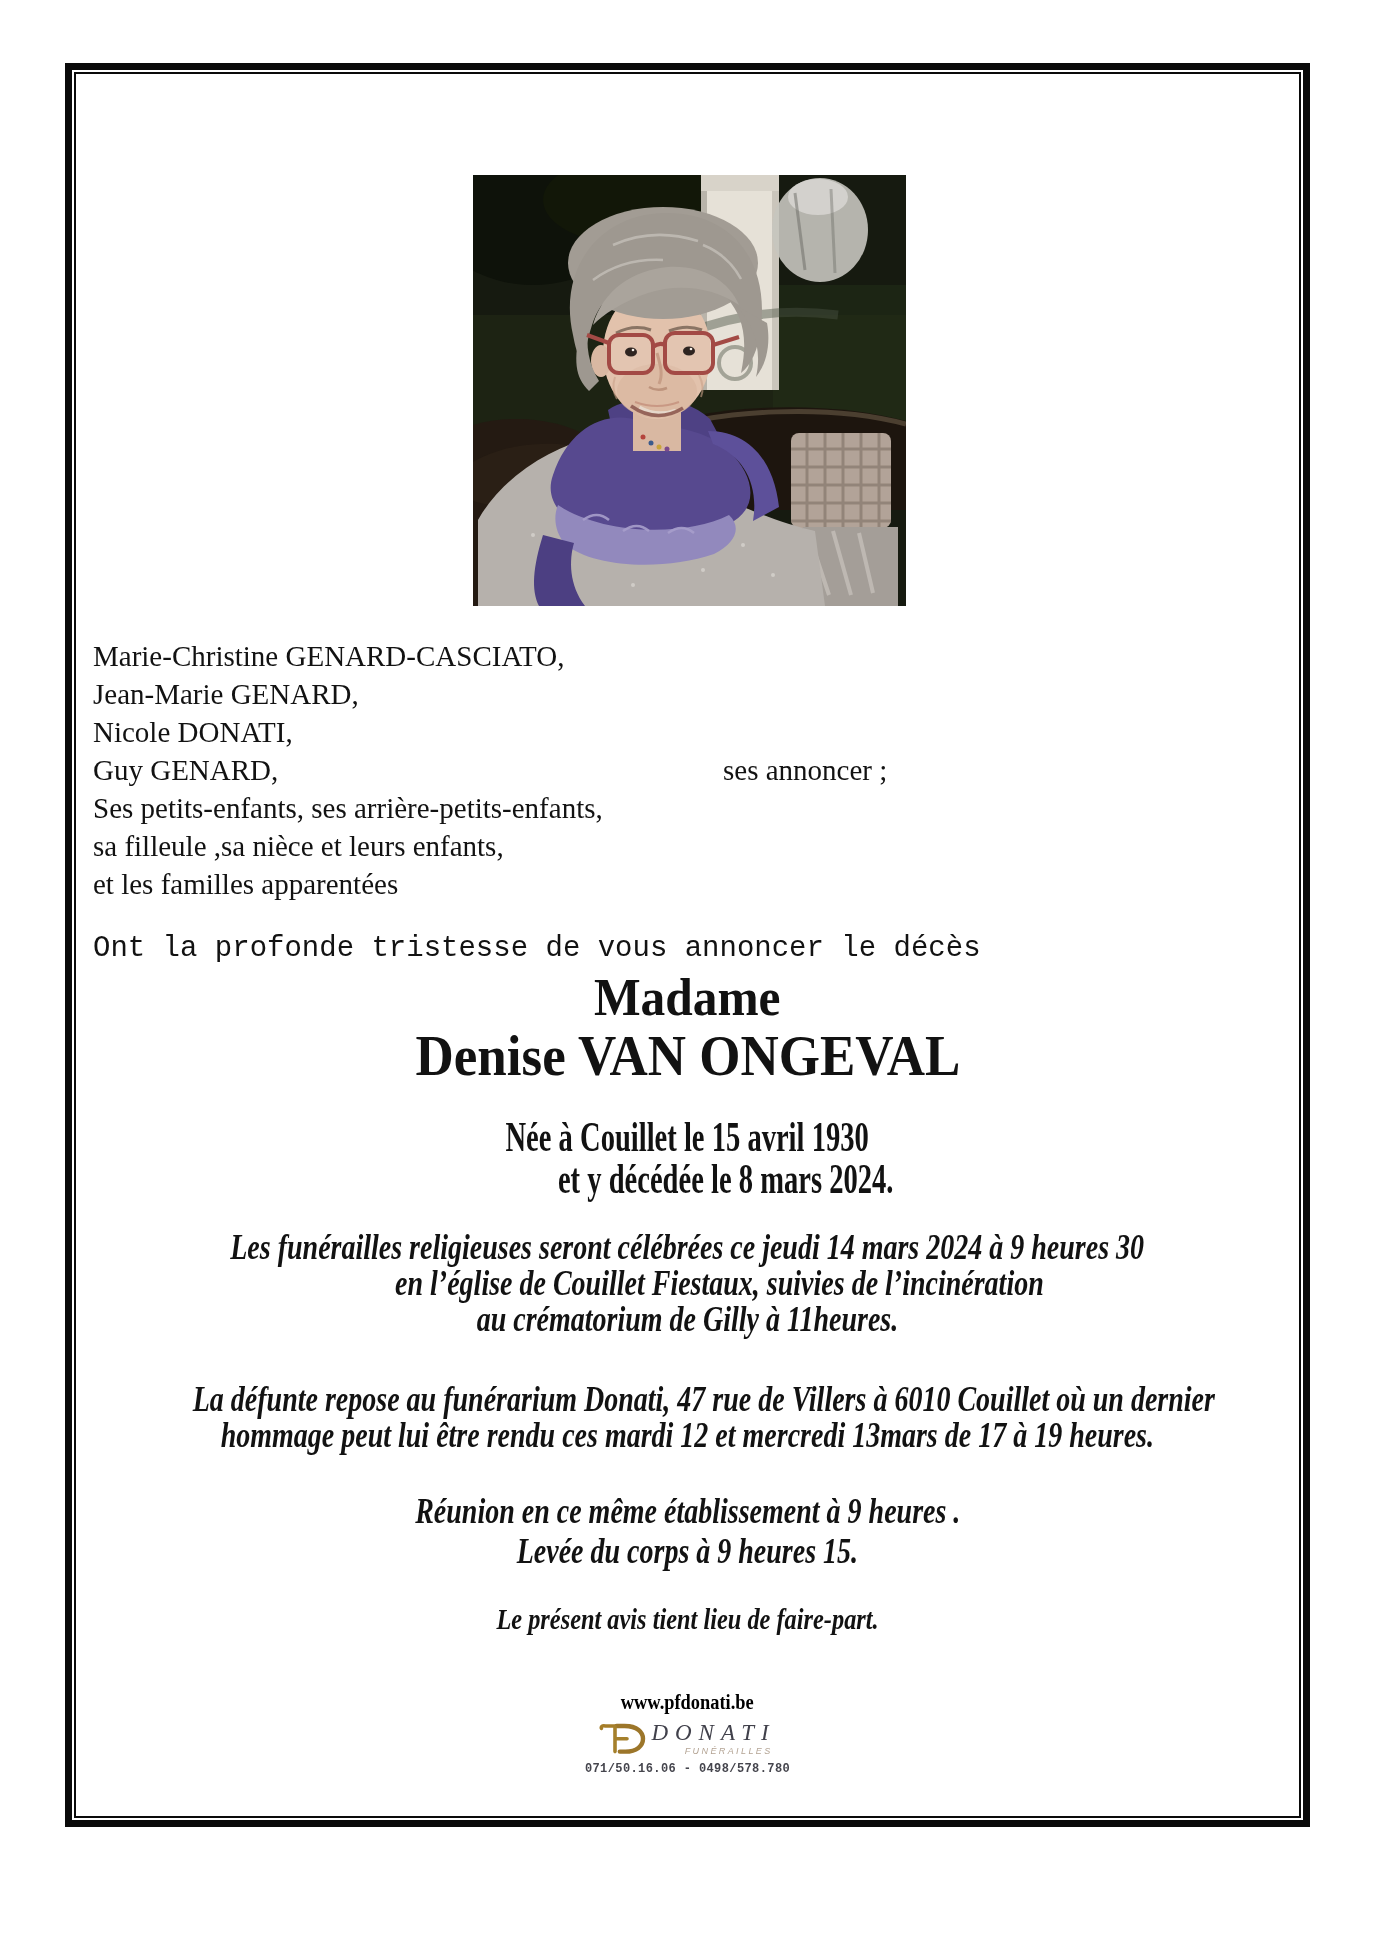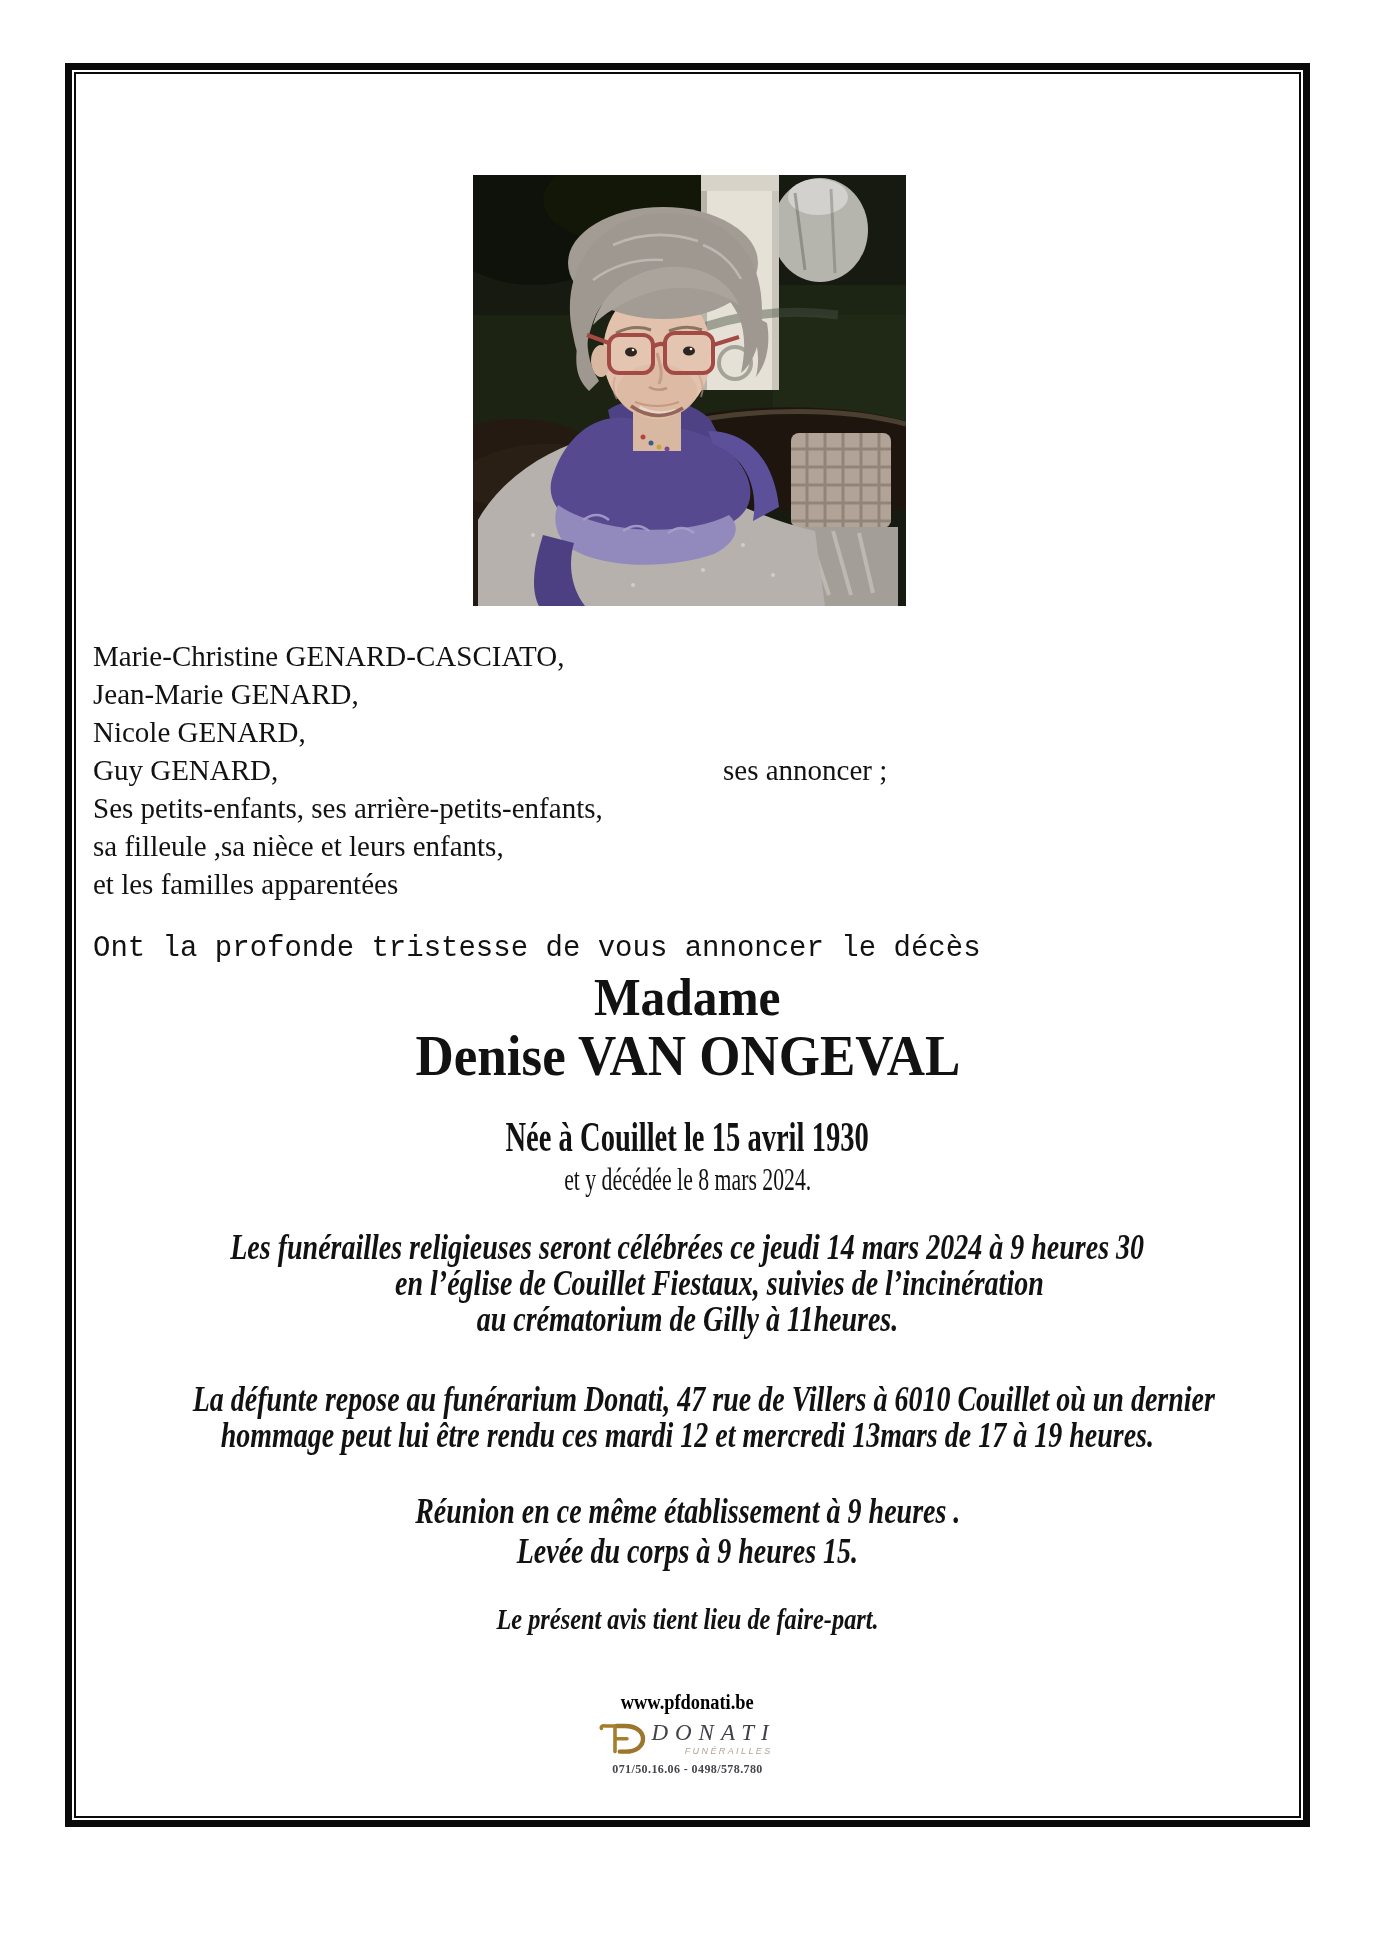--- a/index.html
+++ b/index.html
@@ -14,40 +14,40 @@
   .children{position:absolute;left:630px;top:0;}
   .announce{position:absolute;left:93px;top:930px;font-size:29px;line-height:38px;white-space:nowrap;font-family:Liberation Mono, monospace;}
   .cline{position:absolute;left:65px;width:1245px;text-align:center;white-space:nowrap;}
   .cline>span{display:inline-block;transform-origin:50% 50%;}
   .t-madame{top:970px;font-size:52px;line-height:56px;font-weight:bold;}
   .t-madame>span{transform:scaleX(.95);}
   .t-name{top:1026px;font-size:57px;line-height:60px;font-weight:bold;}
   .t-name>span{transform:scaleX(.93);}
   .t-birth{top:1116px;font-size:42px;line-height:42px;font-weight:bold;}
   .t-birth>span{transform:scaleX(.68);}
-  .t-death{top:1158px;font-size:32px;line-height:42px;font-weight:normal;}
+  .t-death{top:1158px;font-size:42px;line-height:42px;font-weight:bold;padding-left:38px;}
   .t-death>span{transform:scaleX(.68);}
   .it{font-weight:bold;font-style:italic;font-size:35px;line-height:36px;}
   .it>span{transform:scaleX(.80);}
   .t-fun1{top:1230px;} .t-fun2{top:1266px;padding-left:32px;} .t-fun3{top:1302px;}
   .t-rep1{top:1382px;} .t-rep2{top:1418px;}
   .t-meet1{top:1492px;line-height:40px;} .t-meet2{top:1532px;line-height:40px;}
   .t-note{top:1602px;font-size:29px;line-height:34px;font-weight:bold;font-style:italic;}
   .t-note>span{transform:scaleX(.84);}
   .t-web{top:1686px;font-size:20px;line-height:32px;font-weight:bold;color:#000000;}
   .t-web>span{transform:scaleX(.92);}
   .logo-wrap{position:absolute;left:65px;top:1718px;width:1245px;display:flex;
              flex-direction:column;align-items:center;}
   .logo-row{display:flex;align-items:flex-start;}
   .brand-col{display:flex;flex-direction:column;align-items:flex-end;margin-left:4px;font-style:italic;}
   .brand{font-family:"Liberation Serif",serif;font-size:23px;line-height:24px;
          letter-spacing:7px;color:#41414b;margin-top:3px;}
   .brand-sub{font-family:"Liberation Sans",sans-serif;font-size:9px;line-height:10px;
              letter-spacing:2.4px;color:#b3a393;margin-top:1px;margin-right:3px;}
-  .phones{font-family:Liberation Serif, serif;font-size:12px;font-weight:bold;
+  .phones{font-family:Liberation Mono, monospace;font-size:12px;font-weight:bold;
           color:#45454d;letter-spacing:.4px;margin-top:4px;}
 </style>
 </head>
 <body>
 
 <div class="page">
 
   <div class="frame">
     <div class="frame-inner"></div>
   </div>
@@ -141,21 +141,21 @@
     <path d="M166,233 q18,10 37,3" stroke="#e8ddd2" stroke-width="5" fill="none" opacity=".85"></path>
     <path d="M158,231 q26,18 52,2" stroke="#96655a" stroke-width="3.5" fill="none"></path>
     <path d="M162,227 q22,8 44,0" stroke="#c08a76" stroke-width="2" fill="none" opacity=".7"></path>
     <path d="M142,202 q-4,12 2,22" stroke="#caa089" stroke-width="2" fill="none" opacity=".6"></path>
     <path d="M226,200 q6,12 2,22" stroke="#caa089" stroke-width="2" fill="none" opacity=".6"></path>
   </svg>
 
   <div class="fam">
     <div class="fam-line"><span>Marie-Christine GENARD-CASCIATO,</span></div>
     <div class="fam-line"><span>Jean-Marie GENARD,</span></div>
-    <div class="fam-line"><span>Nicole GENARD,</span></div>
+    <div class="fam-line"><span>Nicole DONATI,</span></div>
     <div class="fam-line">
       <span>Guy GENARD,</span>
       <span class="children">ses annoncer ;</span>
     </div>
     <div class="fam-line"><span>Ses petits-enfants, ses arrière-petits-enfants,</span></div>
     <div class="fam-line"><span>sa filleule ,sa nièce et leurs enfants,</span></div>
     <div class="fam-line"><span>et les familles apparentées</span></div>
   </div>
 
   <div class="announce">Ont la profonde tristesse de vous annoncer le décès</div>

